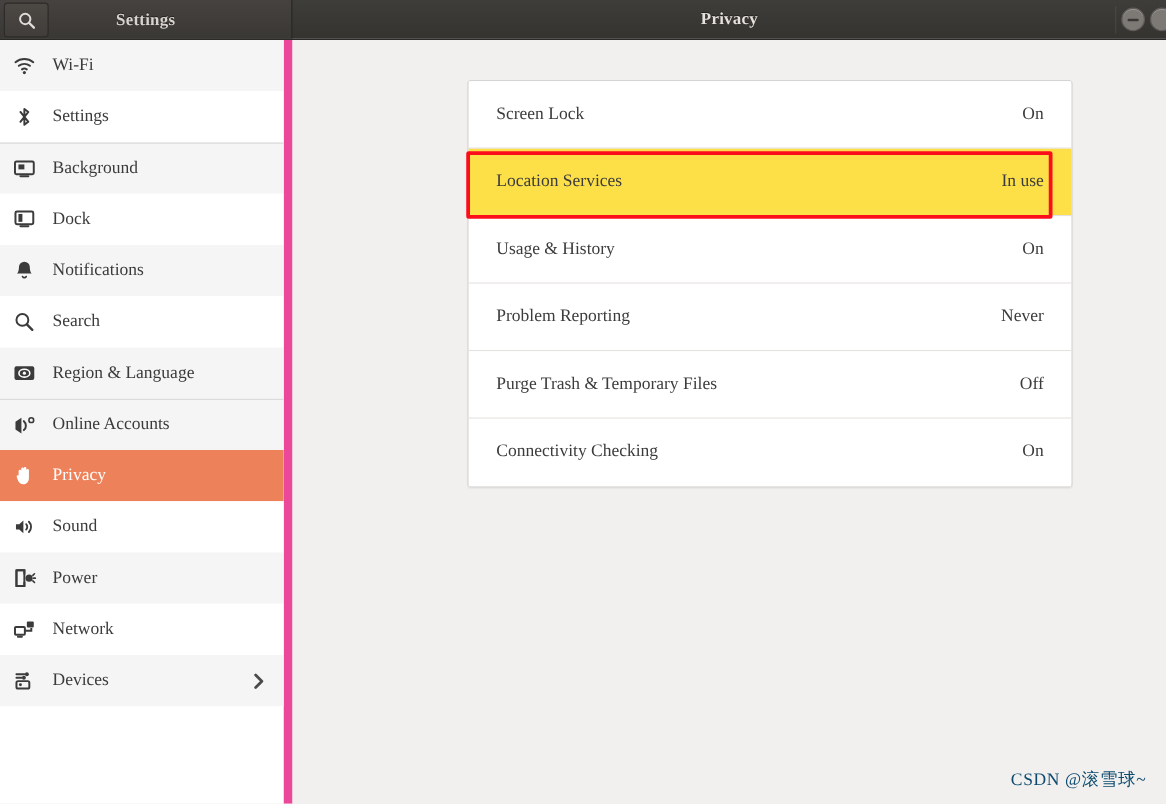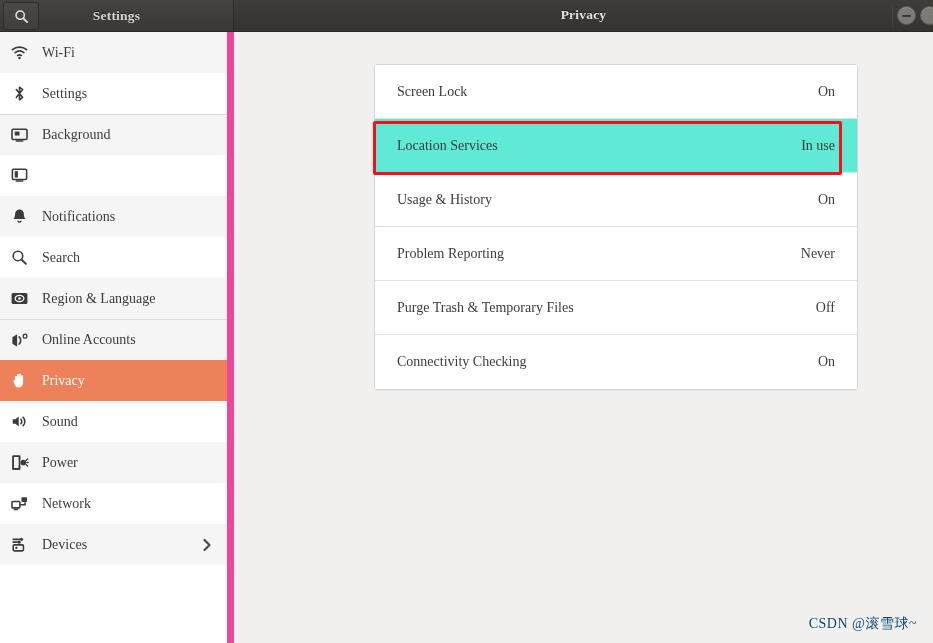--- a/index.html
+++ b/index.html
@@ -159,21 +159,21 @@
     display: flex;
     align-items: center;
     justify-content: space-between;
     padding: 0 22px;
     border-bottom: 1px solid #e4e2e0;
     font-size: 14px;
     color: #3c3c3c;
     background: #ffffff;
   }
   .prow:last-child { border-bottom: none; }
-  .prow.hl { background: #5eead4; }
+  .prow.hl { background: #fde047; }
   .prow .pval { color: #3c3c3c; text-align: right; }
 
   
   .redbox {
     position: absolute;
     left: 373px;
     top: 121px;
     width: 469px;
     height: 54px;
     border: 3px solid #fc0d1c;
@@ -255,20 +255,21 @@
           <span class="lbl">Background</span>
         </div>
         <div class="side-item plain">
           <span class="ico">
             <svg width="19" height="19" viewBox="0 0 24 24">
               <rect x="3" y="4" width="18" height="13" rx="1.5" fill="none" stroke="#3b3b3b" stroke-width="2"></rect>
               <rect x="6" y="6.5" width="4" height="8" fill="#3b3b3b"></rect>
               <path d="M8 19h8" stroke="#3b3b3b" stroke-width="2" stroke-linecap="round"></path>
             </svg>
           </span>
+          <span class="lbl">Dock</span>
         </div>
         <div class="side-item alt">
           <span class="ico">
             <svg width="19" height="19" viewBox="0 0 24 24">
               <path d="M12 3a5.5 5.5 0 0 0-5.5 5.5c0 5-2 6.5-2 6.5h15s-2-1.5-2-6.5A5.5 5.5 0 0 0 12 3z" fill="#3b3b3b"></path>
               <path d="M10.2 18a2 2 0 0 0 3.6 0" fill="none" stroke="#3b3b3b" stroke-width="1.8" stroke-linecap="round"></path>
             </svg>
           </span>
           <span class="lbl">Notifications</span>
         </div>

